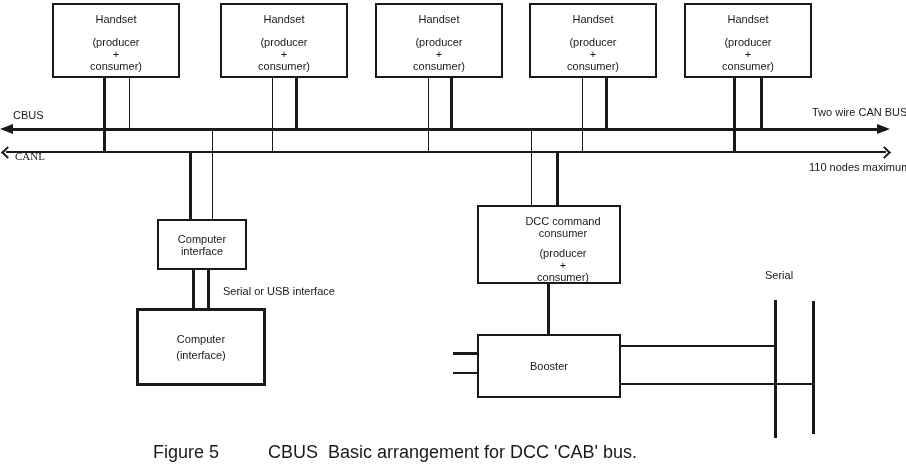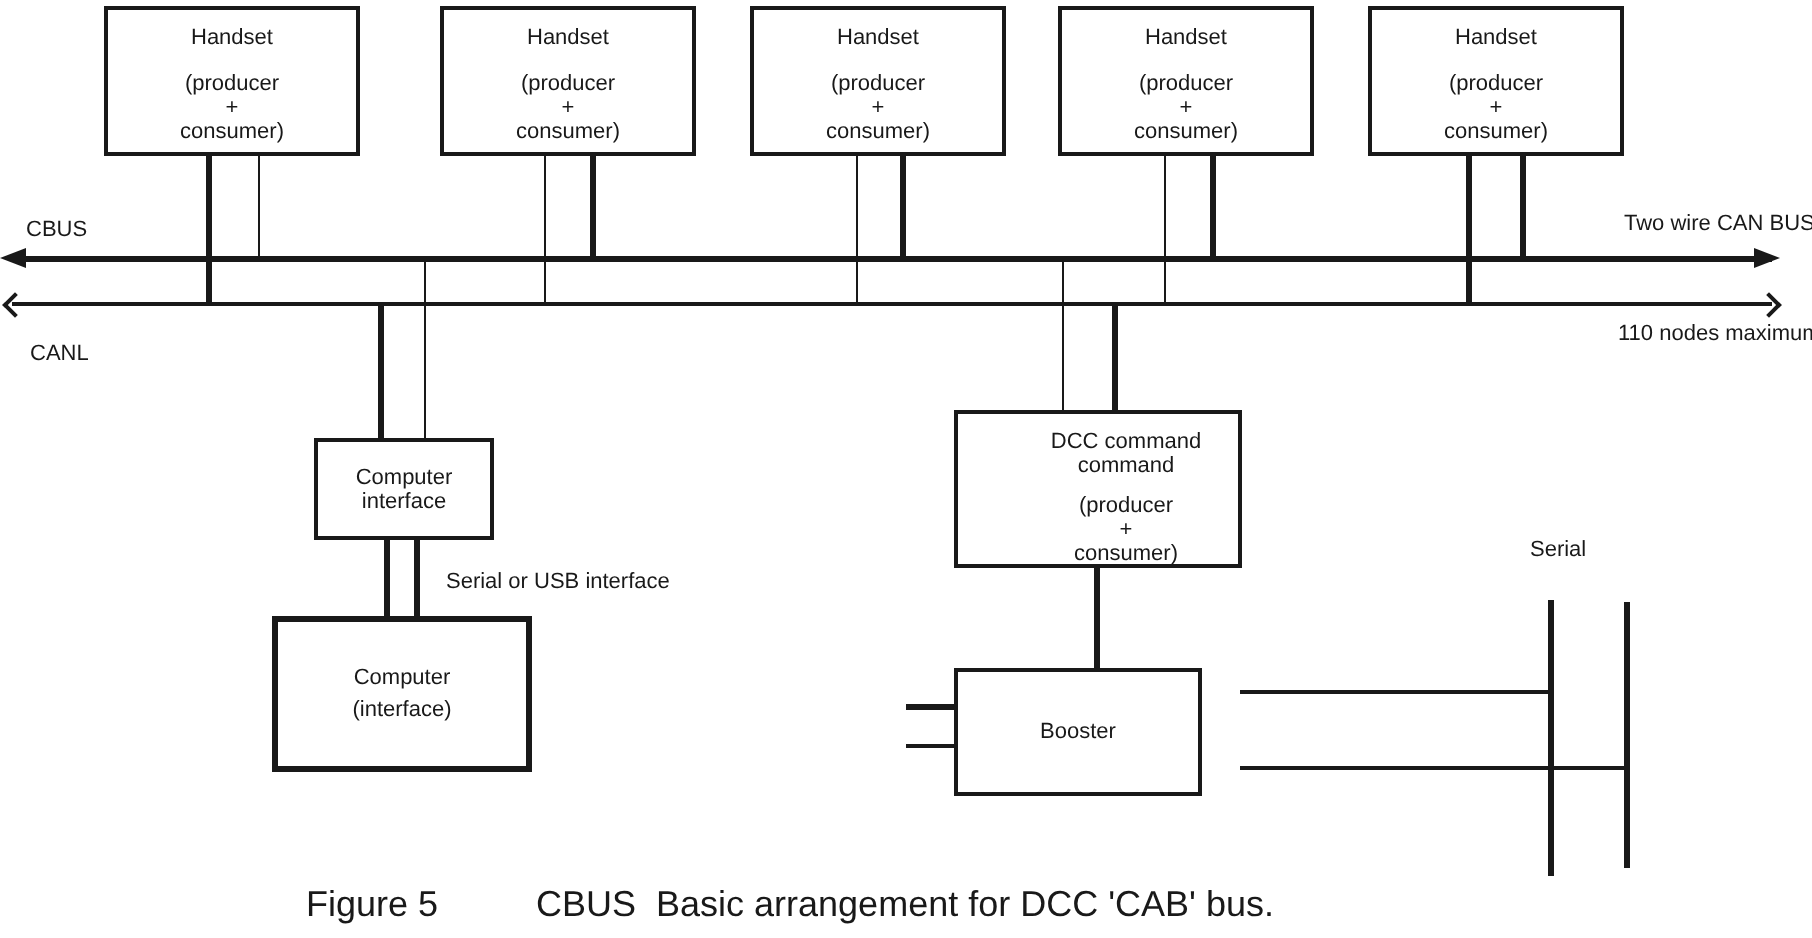--- a/index.html
+++ b/index.html
@@ -69,21 +69,21 @@
   </div>
 
   <div class="wire" style="left:6px;top:128px;width:880px;height:3px;"></div>
   <div class="wire" style="left:6px;top:151px;width:880px;height:2px;"></div>
   <div class="tri left" style="left:0px;top:124px;"></div>
   <div class="tri right" style="left:877px;top:124px;"></div>
   <div class="chev left" style="left:3px;top:148px;"></div>
   <div class="chev right" style="left:880px;top:148px;"></div>
 
   <div class="lbl" style="left:13px;top:109px;">CBUS</div>
-  <div class="lbl" style="left:15px;top:171px;">CANL</div>
+  <div class="lbl" style="left:15px;top:150px;font-family:Liberation Serif, serif;">CANL</div>
   <div class="lbl" style="left:812px;top:106px;">Two wire CAN BUS</div>
   <div class="lbl" style="left:809px;top:161px;">110 nodes maximum</div>
 
   <div class="wire" style="left:103px;top:77px;width:3px;height:76px;"></div>
   <div class="wire" style="left:129px;top:77px;width:1px;height:54px;"></div>
   <div class="wire" style="left:272px;top:77px;width:1px;height:76px;"></div>
   <div class="wire" style="left:295px;top:77px;width:3px;height:54px;"></div>
   <div class="wire" style="left:428px;top:77px;width:1px;height:76px;"></div>
   <div class="wire" style="left:450px;top:77px;width:3px;height:54px;"></div>
   <div class="wire" style="left:582px;top:77px;width:1px;height:76px;"></div>
@@ -102,31 +102,31 @@
   <div class="lbl" style="left:223px;top:285px;">Serial or USB interface</div>
   <div class="box b3 centerbox" style="left:136px;top:308px;width:130px;height:78px;">
     <span>Computer</span>
     <span>(interface)</span>
   </div>
 
   <div class="wire" style="left:531px;top:131px;width:1px;height:74px;"></div>
   <div class="wire" style="left:556px;top:153px;width:3px;height:52px;"></div>
   <div class="box dccbox" style="left:477px;top:205px;width:144px;height:79px;">
     <span style="display:block;">DCC command</span>
-    <span style="display:block;">command</span>
+    <span style="display:block;">consumer</span>
     <span class="gap"></span>
     <span style="display:block;">(producer</span>
     <span style="display:block;">+</span>
     <span style="display:block;">consumer)</span>
   </div>
   <div class="wire" style="left:547px;top:283px;width:3px;height:51px;"></div>
 
   <div class="wire" style="left:453px;top:352px;width:24px;height:3px;"></div>
   <div class="wire" style="left:453px;top:372px;width:24px;height:2px;"></div>
-  <div class="box centerbox" style="left:477px;top:334px;width:124px;height:64px;">
+  <div class="box centerbox" style="left:477px;top:334px;width:144px;height:64px;">
     <span>Booster</span>
   </div>
 
   <div class="wire" style="left:620px;top:345px;width:156px;height:2px;"></div>
   <div class="wire" style="left:620px;top:383px;width:194px;height:2px;"></div>
   <div class="wire" style="left:774px;top:300px;width:3px;height:138px;"></div>
   <div class="wire" style="left:812px;top:301px;width:3px;height:133px;"></div>
   <div class="lbl" style="left:765px;top:269px;">Serial</div>
 
   <div class="caption">

